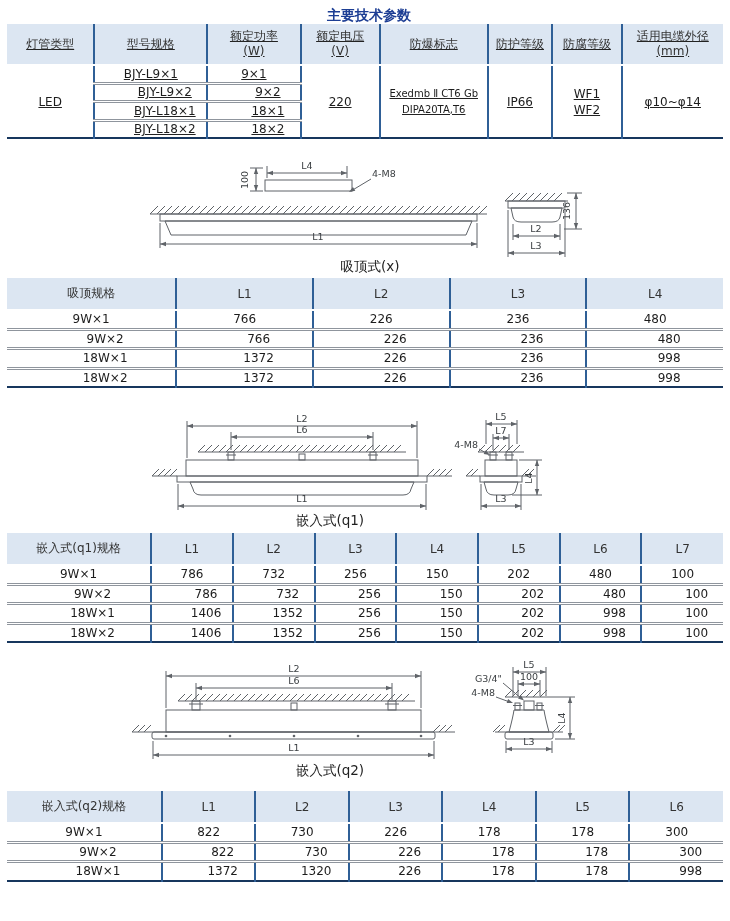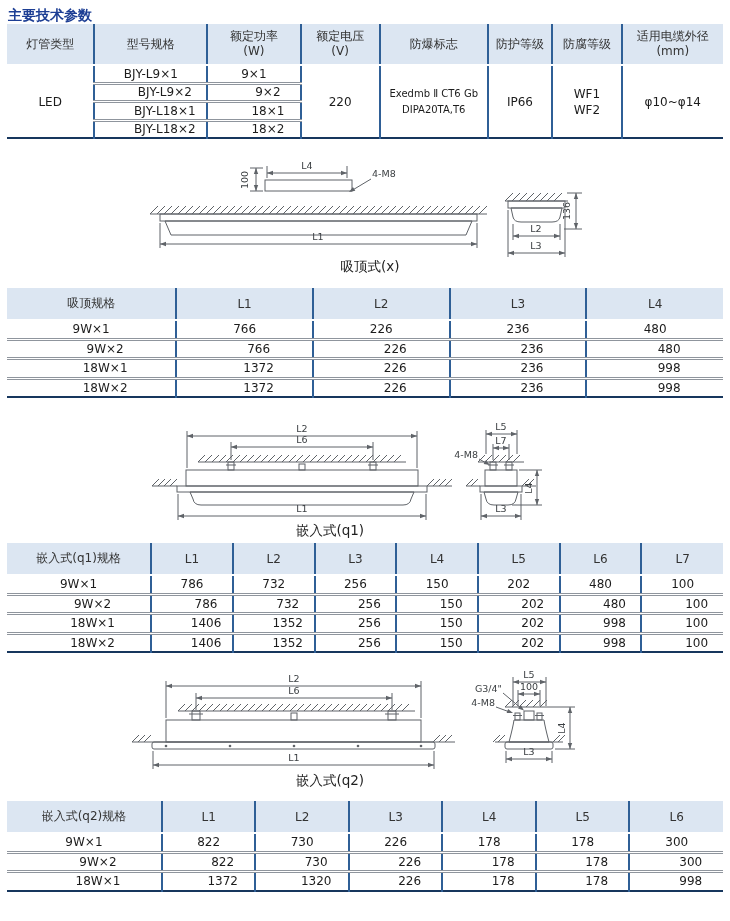--- a/index.html
+++ b/index.html
@@ -1,48 +1,48 @@
 <!DOCTYPE html>
 <html style="--title_text: #1d3e94; --table_header_bg: #dce6f2; --table_border: #17365d; --table_divider: #2f5f96; --row_separator: #8f959d; --drawing_stroke: #5f6368;"><head>
 <meta charset="utf-8">
 <style>
   html,body{margin:0;padding:0;background:#fff;}
   .page{width:730px;background:#fff;font-family:"DejaVu Sans","Liberation Sans",sans-serif;color:#222;}
-  .sec-title{color:var(--title_text,#1d3e94);font-size:14px;font-weight:bold;padding:7px 0 0 8px;height:17px;line-height:17px;}
+  .sec-title{color:var(--title_text,#1d3e94);font-size:14px;font-weight:bold;padding:7px 0 0 8px;height:17px;line-height:17px;text-align:center;}
   .t2{margin-top:12px;}
   table.data-table{border-collapse:collapse;table-layout:fixed;width:716px;margin:0 auto;
     border-bottom:2px solid var(--table_border,#17365d);}
   .data-table th{background:var(--table_header_bg,#dce6f2);font-weight:normal;font-size:12px;color:#333;
     border-bottom:2px solid #fff;}
   .data-table th,.data-table td{border-left:2px solid var(--table_divider,#2f5f96);
     border-right:2px solid var(--table_divider,#2f5f96);text-align:center;padding:0;overflow:hidden;}
   .data-table tr>*:first-child{border-left:none;}
   .data-table tr>*:last-child{border-right:none;}
   .data-table td{font-size:12px;color:#1c1c1c;}
   .data-table tbody tr+tr td{border-top:3px double var(--row_separator,#8f959d);padding-left:28px;}
-  .spec-table{margin-top:6px;}
+  .spec-table{margin-top:6px;text-decoration:underline;}
   .spec-table th{height:40px;}
   .spec-table td{height:15.5px;}
   .spec-table th .hl{line-height:15px;}
   .spec-table td div{line-height:16px;}
   .spec-table td.ex div{font-size:10px;}
   .spec-table th:nth-child(1){width:12.3%}
   .spec-table th:nth-child(2){width:15.8%}
   .spec-table th:nth-child(3){width:13%}
   .spec-table th:nth-child(4){width:11%}
   .spec-table th:nth-child(5){width:15.1%}
   .spec-table th:nth-child(6){width:8.9%}
   .spec-table th:nth-child(7){width:9.6%}
   .spec-table th:nth-child(8){width:14.3%}
   .dim-table th{height:31px;}
   .dim-table td{height:16.5px;}
   .t-ceiling th:first-child{width:23.5%}
   .t-q1 th:first-child{width:20%}
   .t-q2 th:first-child{width:21.5%}
-  #tbl-ceiling{margin-top:10px;}
+  #tbl-ceiling{}
   #tbl-q1{margin-top:0;}
   #tbl-q2{margin-top:7px;}
   .fig{display:block;}
   #fig1{margin-top:2px;}
   #fig2{margin-top:20px;}
   #fig3{margin-top:16px;}
   .fig line,.fig rect,.fig path,.fig polygon{stroke:var(--drawing_stroke,#5f6368);stroke-width:1;fill:none;}
   .fig .ah{fill:var(--drawing_stroke,#5f6368);stroke:none;}
   .fig .dot{fill:var(--drawing_stroke,#5f6368);stroke:none;}
   .fig text{fill:#3c4043;font-size:9.5px;stroke:none;font-family:"DejaVu Sans","Liberation Sans",sans-serif;}

